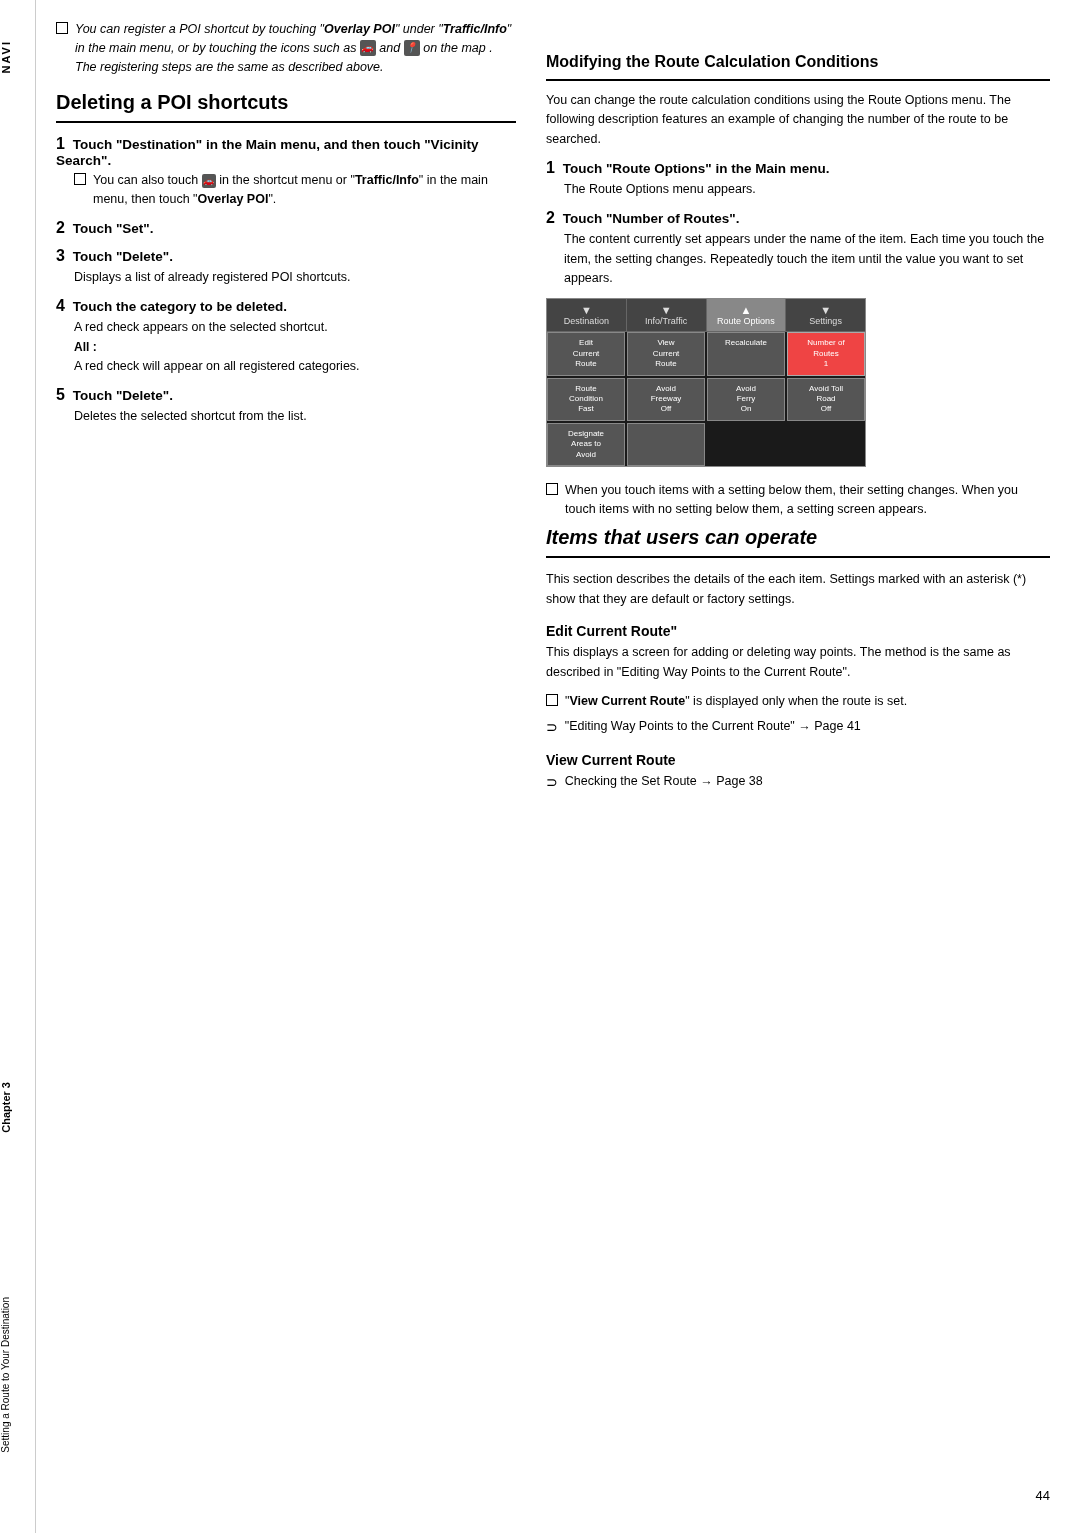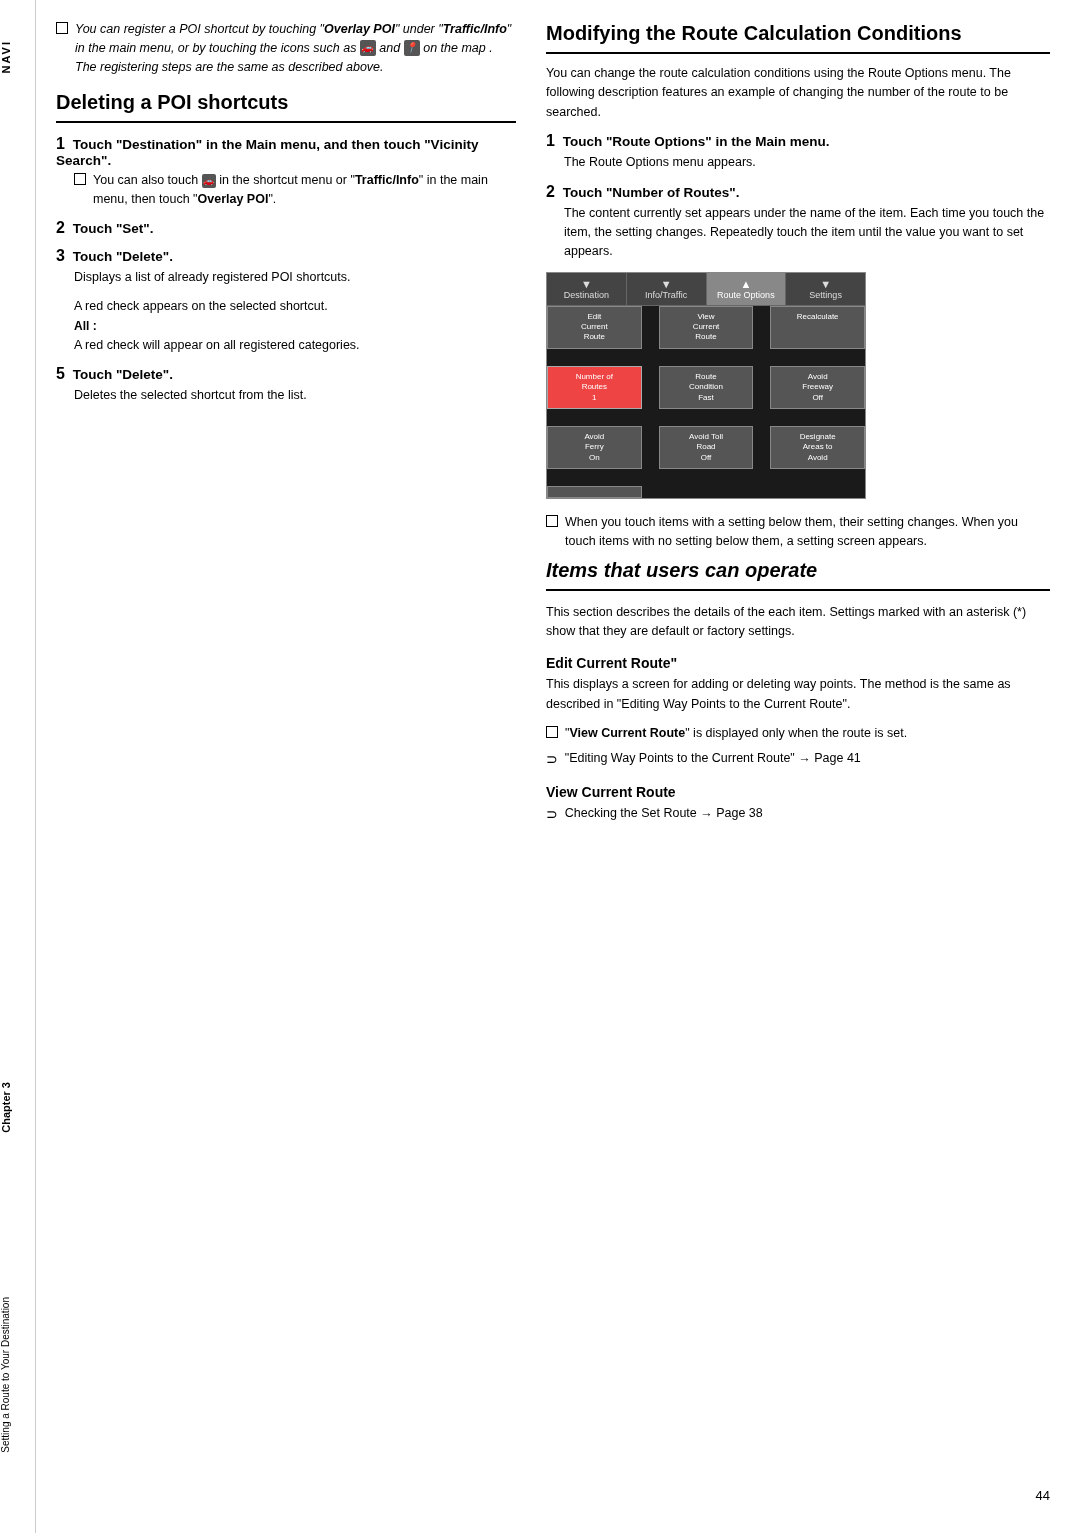--- a/index.html
+++ b/index.html
@@ -97,26 +97,27 @@
     .section-title {
       font-size: 20px;
       font-weight: bold;
       margin-bottom: 12px;
       padding-bottom: 6px;
       border-bottom: 2px solid #000;
       line-height: 1.25;
     }
 
     .section-title-large {
-      font-size: 20px;
+      font-size: 16px;
       font-weight: bold;
       margin-bottom: 10px;
       padding-bottom: 6px;
       border-bottom: 2px solid #000;
       line-height: 1.3;
+      margin-top: 32px;
     }
 
     
     .step {
       margin-bottom: 10px;
     }
 
     .step-header {
       font-size: 13.5px;
       font-weight: bold;
@@ -225,22 +226,22 @@
       border-right: none;
     }
 
     .nav-tab-icon {
       font-size: 11px;
       display: block;
     }
 
     .nav-grid {
       display: grid;
-      grid-template-columns: repeat(3, 1fr);
-      gap: 17px;
+      grid-template-columns: repeat(4, 1fr);
+      gap: 2px;
       background: #1a1a1a;
     }
 
     .nav-btn {
       background: #555;
       color: #fff;
       font-size: 8px;
       text-align: center;
       padding: 5px 2px;
       line-height: 1.3;
@@ -329,20 +330,24 @@
           <div class="step-header">
             <span class="step-number">3</span>
             <span>Touch "Delete".</span>
           </div>
           <div class="step-body">
             Displays a list of already registered POI shortcuts.
           </div>
         </div>
 
         <div class="step">
+          <div class="step-header">
+            <span class="step-number">4</span>
+            <span>Touch the category to be deleted.</span>
+          </div>
           <div class="step-body">
             A red check appears on the selected shortcut.<br>
             <span class="all-label">All :</span><br>
             A red check will appear on all registered categories.
           </div>
         </div>
 
         <div class="step">
           <div class="step-header">
             <span class="step-number">5</span>

